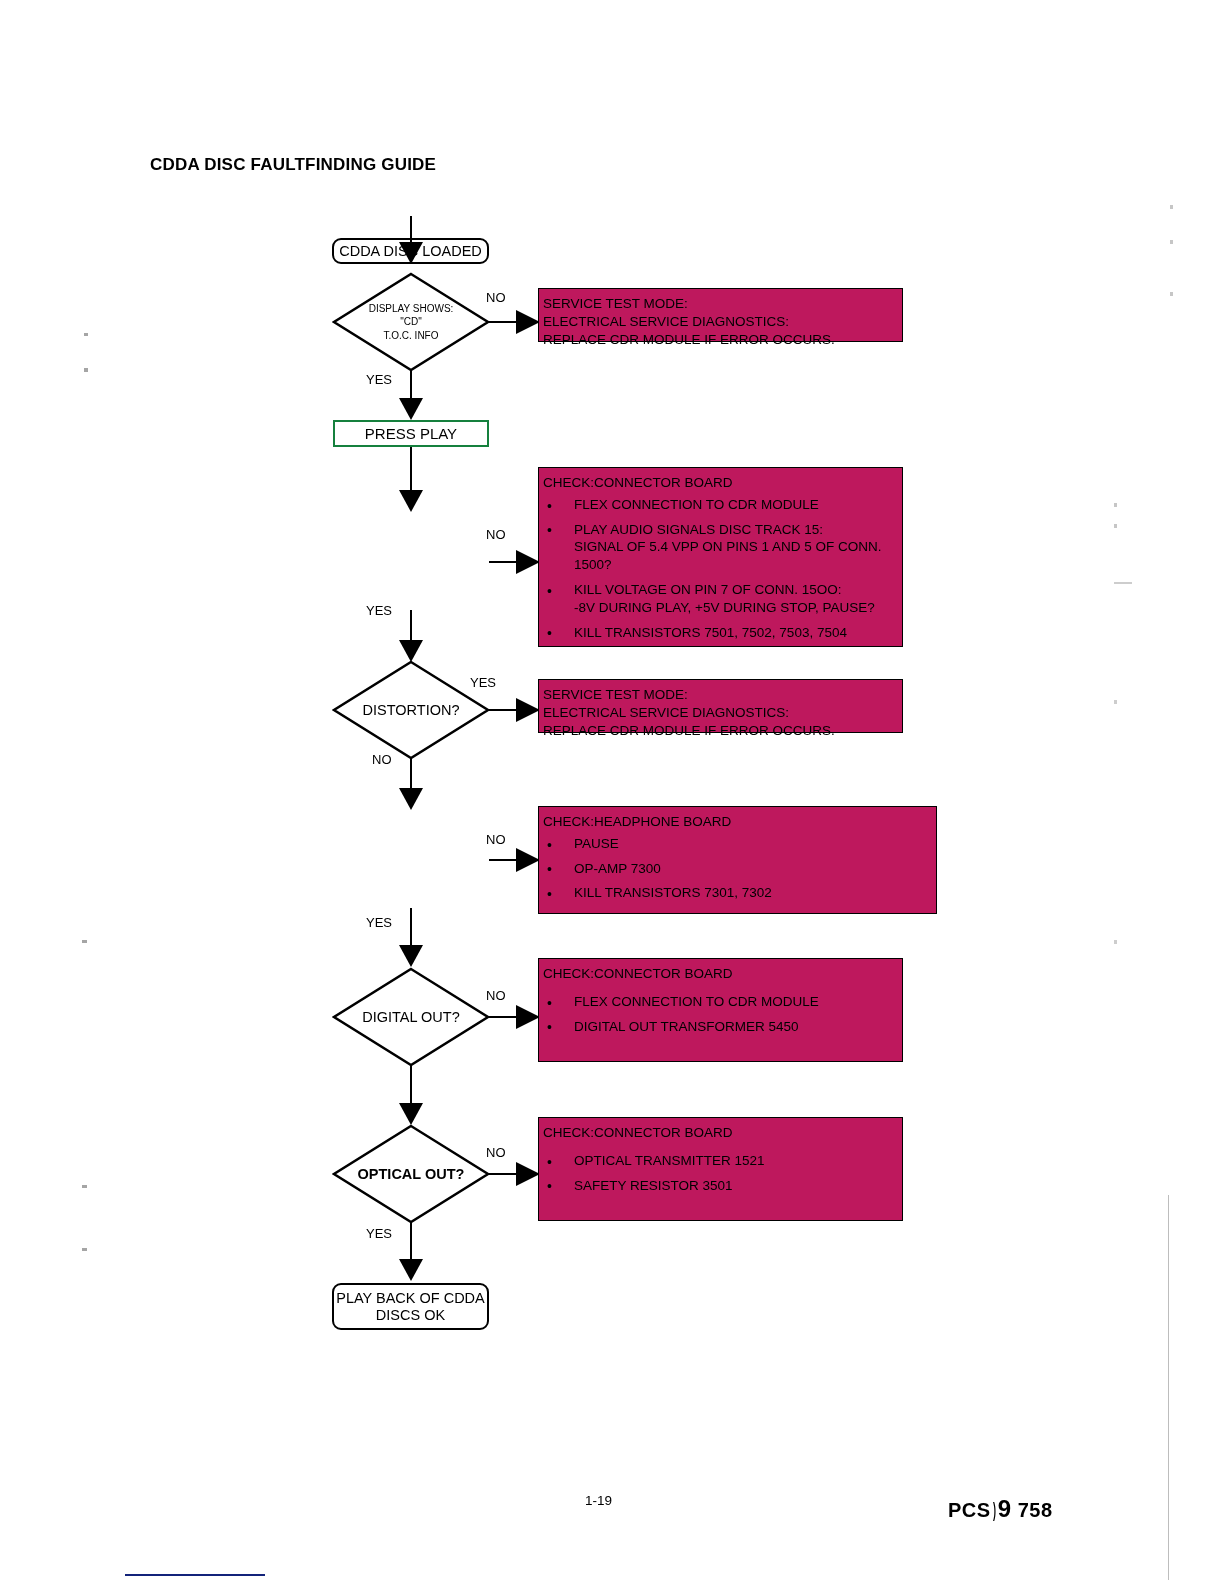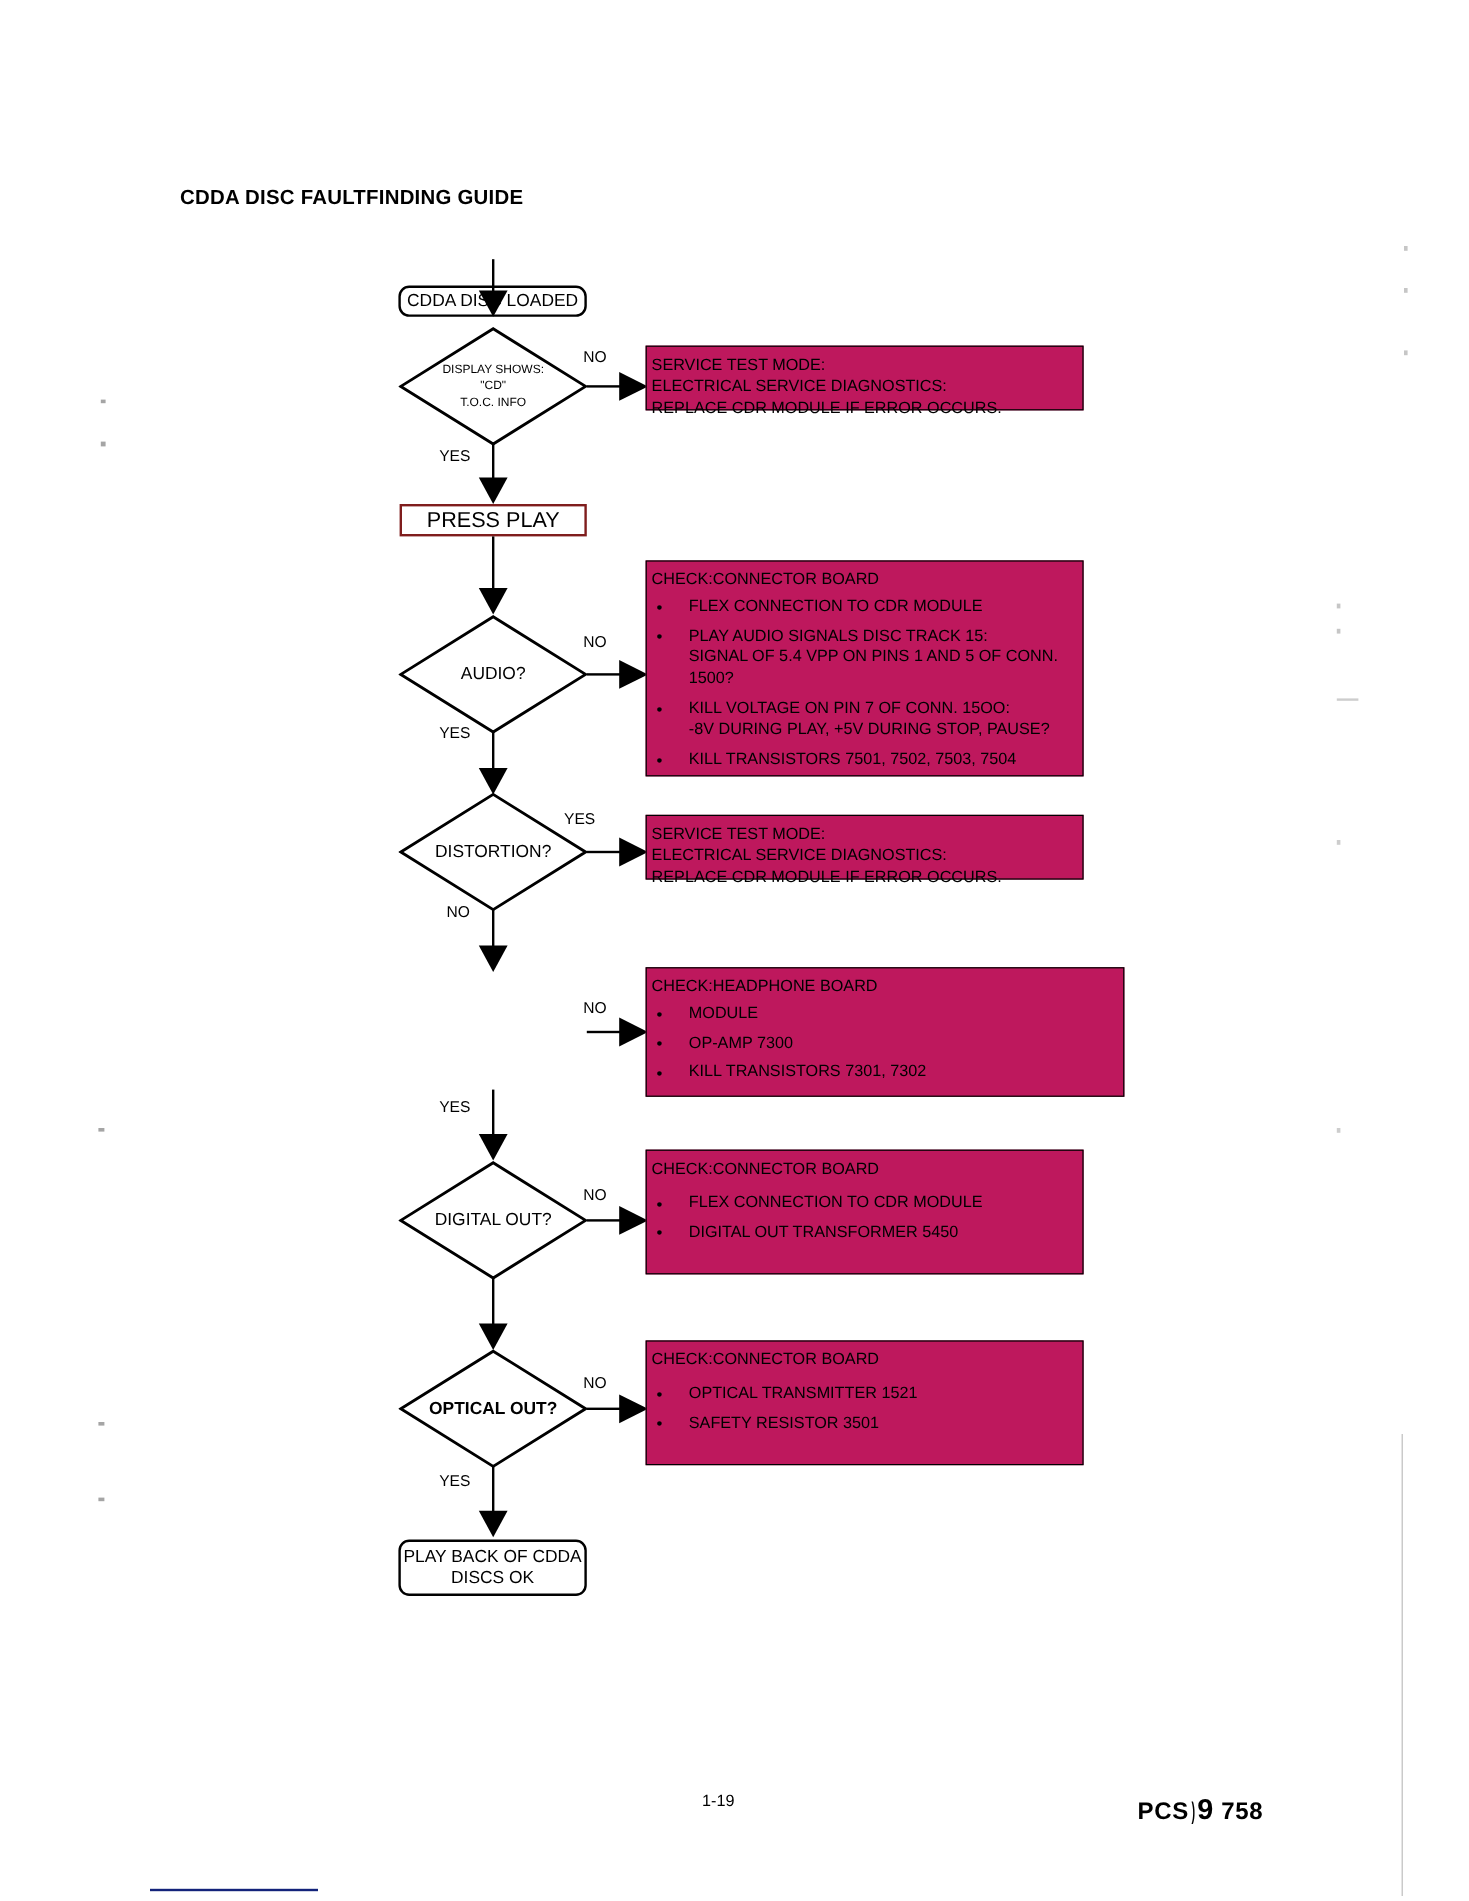--- a/index.html
+++ b/index.html
@@ -45,27 +45,27 @@
     justify-content: center;
     text-align: center;
     font-size: 14.5px;
     line-height: 1.15;
     box-sizing: border-box;
   }
 
   
   .process {
     position: absolute;
-    border: 2px solid #7f1d1d;
+    border: 2px solid #15803d;
     background: #fff;
     display: flex;
     align-items: center;
     justify-content: center;
     text-align: center;
-    font-size: 18px;
+    font-size: 15px;
     box-sizing: border-box;
   }
 
   
   .decision {
     position: absolute;
   }
   .decision svg {
     position: absolute;
     left: 0; top: 0;
@@ -253,28 +253,20 @@
   <div class="arrow-down" style="left:399px; top:398px;"></div>
   <div class="branch-label" style="left:366px; top:372px;">YES</div>
 
   <div class="process" style="left:333px; top:420px; width:156px; height:27px;">
     <span>PRESS PLAY</span>
   </div>
 
   <div class="vline" style="left:410px; top:447px; width:2px; height:45px;"></div>
   <div class="arrow-down" style="left:399px; top:490px;"></div>
 
-  <div class="decision" style="left:332px; top:512px; width:158px; height:100px;">
-    <svg width="158" height="100" viewBox="0 0 158 100">
-      <polygon points="79,2 156,50 79,98 2,50" fill="#ffffff" stroke="#000000" stroke-width="2.4"></polygon>
-    </svg>
-    <div class="dlabel">
-      <div>AUDIO?</div>
-    </div>
-  </div>
 
   <div class="hline" style="left:489px; top:561px; width:31px; height:2px;"></div>
   <div class="arrow-right" style="left:516px; top:550px;"></div>
   <div class="branch-label" style="left:486px; top:527px;">NO</div>
 
   <div class="infobox" style="left:538px; top:467px; width:365px; height:180px;">
     <div class="head">CHECK:CONNECTOR BOARD</div>
     <ul>
       <li>
         <span class="bul">•</span>
@@ -328,21 +320,21 @@
 
   <div class="hline" style="left:489px; top:859px; width:31px; height:2px;"></div>
   <div class="arrow-right" style="left:516px; top:848px;"></div>
   <div class="branch-label" style="left:486px; top:832px;">NO</div>
 
   <div class="infobox" style="left:538px; top:806px; width:399px; height:108px;">
     <div class="head">CHECK:HEADPHONE BOARD</div>
     <ul>
       <li>
         <span class="bul">•</span>
-        <span class="ln">MODULE</span>
+        <span class="ln">PAUSE</span>
       </li>
       <li>
         <span class="bul">•</span>
         <span class="ln">OP-AMP 7300</span>
       </li>
       <li>
         <span class="bul">•</span>
         <span class="ln">KILL TRANSISTORS 7301, 7302</span>
       </li>
     </ul>

